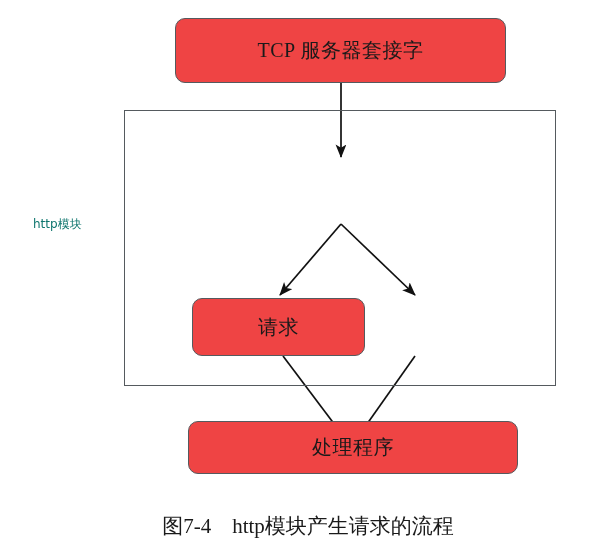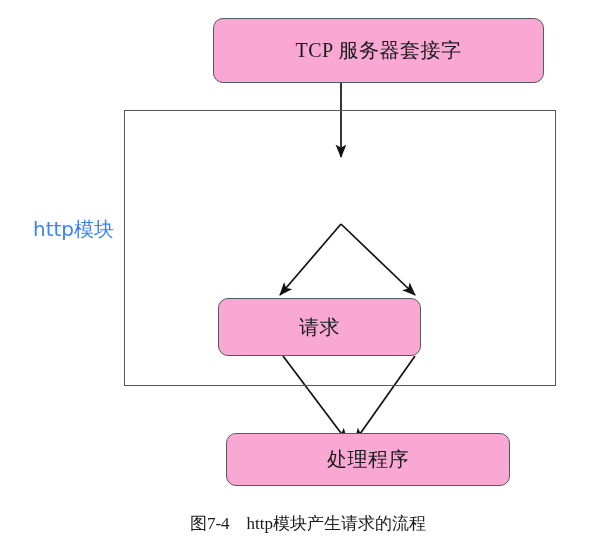--- a/index.html
+++ b/index.html
@@ -21,53 +21,52 @@
     top: 0;
     width: 616px;
     height: 556px;
     pointer-events: none;
   }
   .node {
     position: absolute;
     box-sizing: border-box;
     border: 1.6px solid #555a5e;
     border-radius: 10px;
-    background: #f9a8d4;
+    background: #ef4444;
     display: flex;
     align-items: center;
     justify-content: center;
     color: #1a1a1a;
     font-family: "Liberation Serif", "DejaVu Serif", serif;
     font-size: 20px;
     letter-spacing: 0.5px;
     white-space: nowrap;
-    margin-left: 38px;
   }
   #container-box {
     position: absolute;
     box-sizing: border-box;
     border: 1.6px solid #555a5e;
     border-radius: 0;
     background: transparent;
   }
   #container-label {
     position: absolute;
-    color: #3b82f6;
+    color: #0f766e;
     font-family: "DejaVu Sans", "Liberation Sans", sans-serif;
-    font-size: 20px;
+    font-size: 12px;
     white-space: nowrap;
   }
   #caption {
     position: absolute;
     left: 0;
     width: 616px;
     text-align: center;
     color: #1a1a1a;
     font-family: "Liberation Serif", "DejaVu Serif", serif;
-    font-size: 17px;
+    font-size: 21px;
     white-space: pre;
   }
   .node-label {
     display: inline-block;
   }
 </style>
 </head>
 <body>
 
 <div id="canvas">
@@ -88,24 +87,24 @@
   </svg>
 
   <div id="container-box" style="left: 124px; top: 110px; width: 432px; height: 276px; border-color: rgb(85, 90, 94);"></div>
   <div id="container-label" style="left: 33px; top: 216.26px;">http模块</div>
 
   <div class="node" id="node-tcp-server-socket" style="left: 175px; top: 18px; width: 331px; height: 65px; font-size: 20px; border-color: rgb(85, 90, 94); color: rgb(26, 26, 26);">
     <span class="node-label">TCP 服务器套接字</span>
   </div>
 
 
-  <div class="node" id="node-request" style="left: 180px; top: 298px; width: 203px; height: 58px; font-size: 20px; border-color: rgb(85, 90, 94); color: rgb(26, 26, 26);">
+  <div class="node" id="node-request" style="left: 192px; top: 298px; width: 173px; height: 58px; font-size: 20px; border-color: rgb(85, 90, 94); color: rgb(26, 26, 26);">
     <span class="node-label">请求</span>
   </div>
 
 
-  <div class="node" id="node-handler-program" style="left: 188px; top: 433px; width: 284px; height: 53px; font-size: 20px; border-color: rgb(85, 90, 94); color: rgb(26, 26, 26);">
+  <div class="node" id="node-handler-program" style="left: 188px; top: 421px; width: 330px; height: 53px; font-size: 20px; border-color: rgb(85, 90, 94); color: rgb(26, 26, 26);">
     <span class="node-label">处理程序</span>
   </div>
 
   <div id="caption" style="top: 512px;">图7-4　http模块产生请求的流程</div>
 
 </div>
 
 </body></html>

